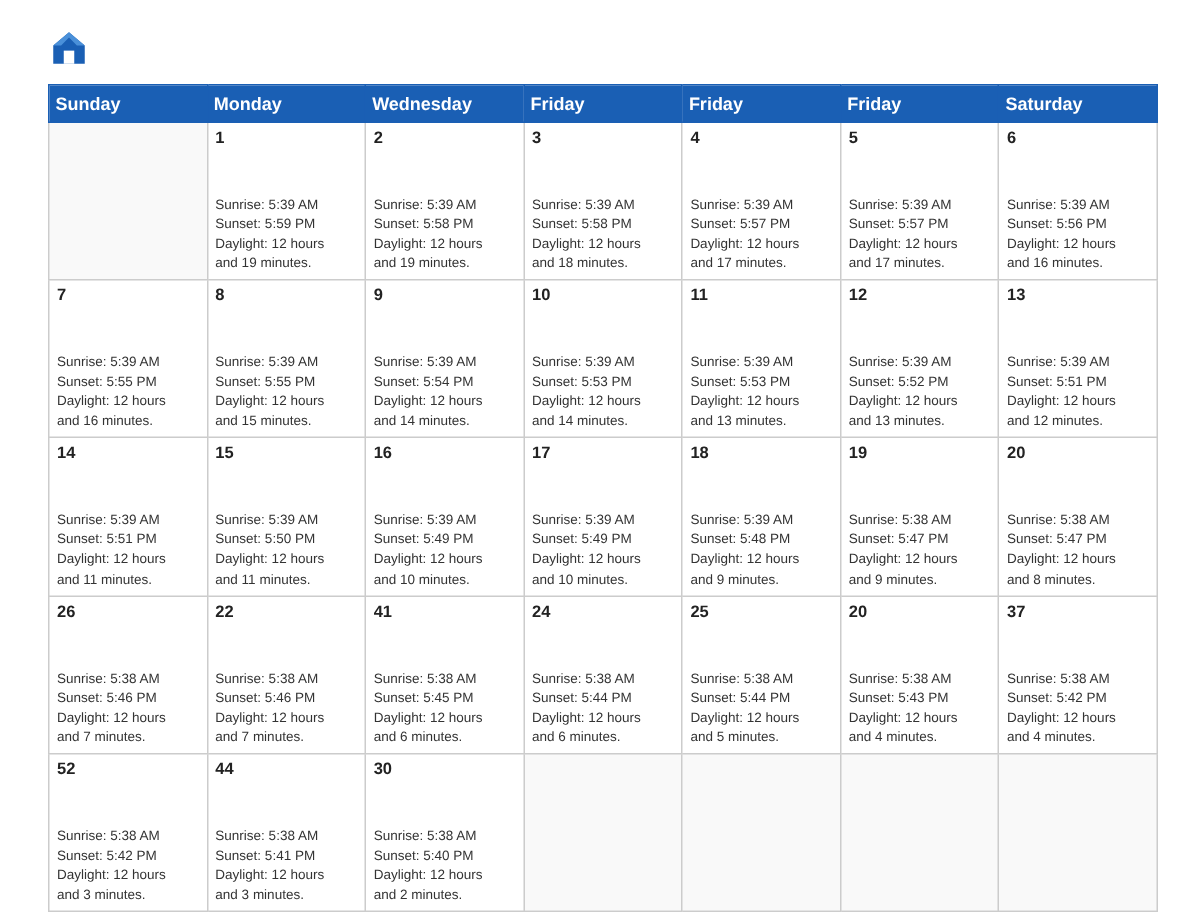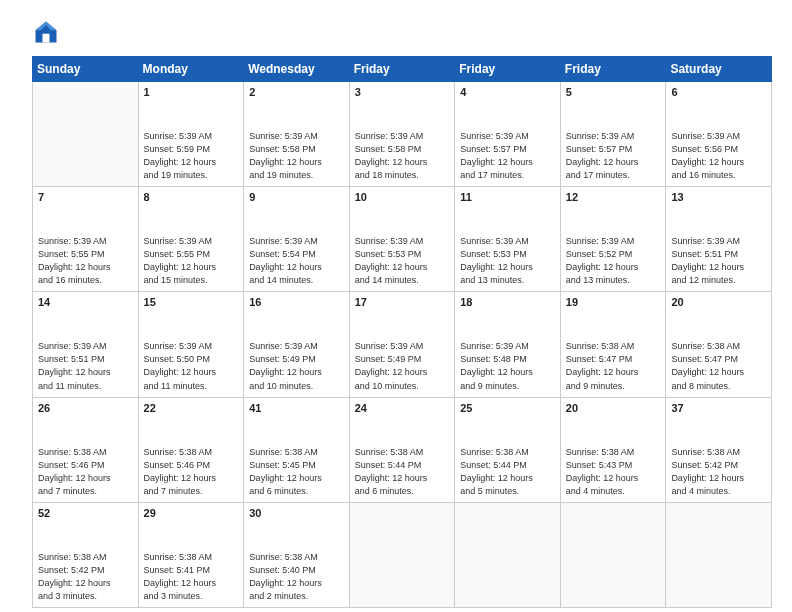--- a/index.html
+++ b/index.html
@@ -327,21 +327,21 @@
         </tr>
         <tr>
           <td>
             <div class="day-num">52</div>
             <div class="cell-info" style="white-space: pre-line;">Sunrise: 5:38 AM
 Sunset: 5:42 PM
 Daylight: 12 hours
 and 3 minutes.</div>
           </td>
           <td>
-            <div class="day-num">29</div>
+            <div class="day-num">44</div>
             <div class="cell-info" style="white-space: pre-line;">Sunrise: 5:38 AM
 Sunset: 5:41 PM
 Daylight: 12 hours
 and 3 minutes.</div>
           </td>
           <td>
             <div class="day-num">30</div>
             <div class="cell-info" style="white-space: pre-line;">Sunrise: 5:38 AM
 Sunset: 5:40 PM
 Daylight: 12 hours

